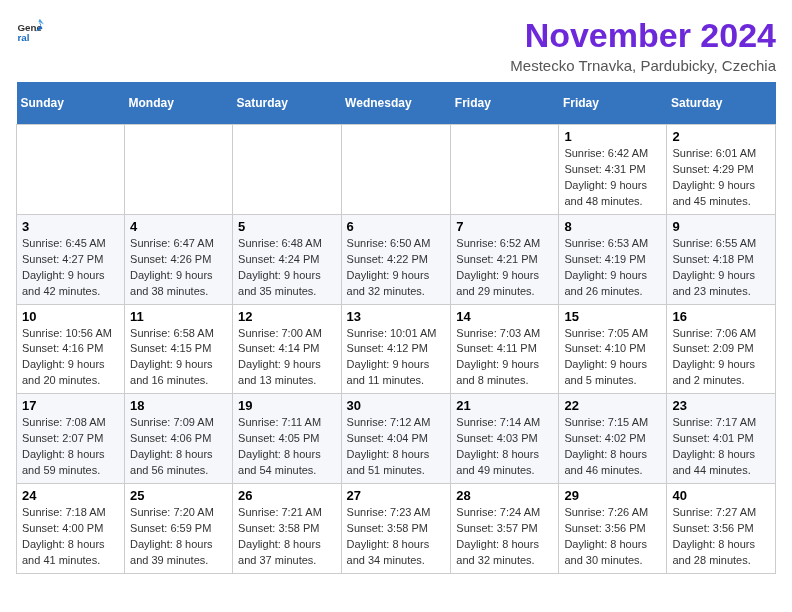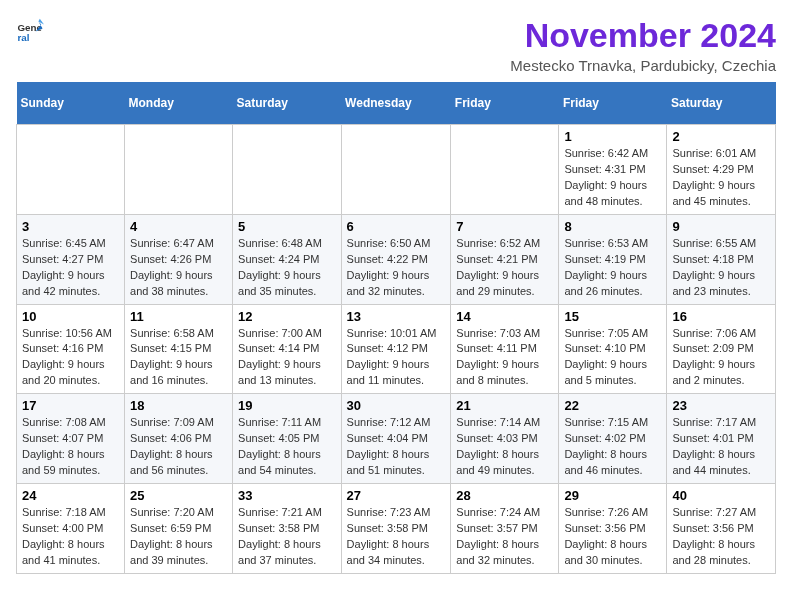--- a/index.html
+++ b/index.html
@@ -238,21 +238,21 @@
           <div class="day-info">Sunrise: 7:06 AM
 Sunset: 2:09 PM
 Daylight: 9 hours
 and 2 minutes.</div>
         </td>
       </tr>
       <tr>
         <td>
           <span class="day-number">17</span>
           <div class="day-info">Sunrise: 7:08 AM
-Sunset: 4:07 PM
+Sunset: 2:07 PM
 Daylight: 8 hours
 and 59 minutes.</div>
         </td>
         <td>
           <span class="day-number">18</span>
           <div class="day-info">Sunrise: 7:09 AM
 Sunset: 4:06 PM
 Daylight: 8 hours
 and 56 minutes.</div>
         </td>
@@ -301,21 +301,21 @@
 and 41 minutes.</div>
         </td>
         <td>
           <span class="day-number">25</span>
           <div class="day-info">Sunrise: 7:20 AM
 Sunset: 6:59 PM
 Daylight: 8 hours
 and 39 minutes.</div>
         </td>
         <td>
-          <span class="day-number">33</span>
+          <span class="day-number">26</span>
           <div class="day-info">Sunrise: 7:21 AM
 Sunset: 3:58 PM
 Daylight: 8 hours
 and 37 minutes.</div>
         </td>
         <td>
           <span class="day-number">27</span>
           <div class="day-info">Sunrise: 7:23 AM
 Sunset: 3:58 PM
 Daylight: 8 hours

